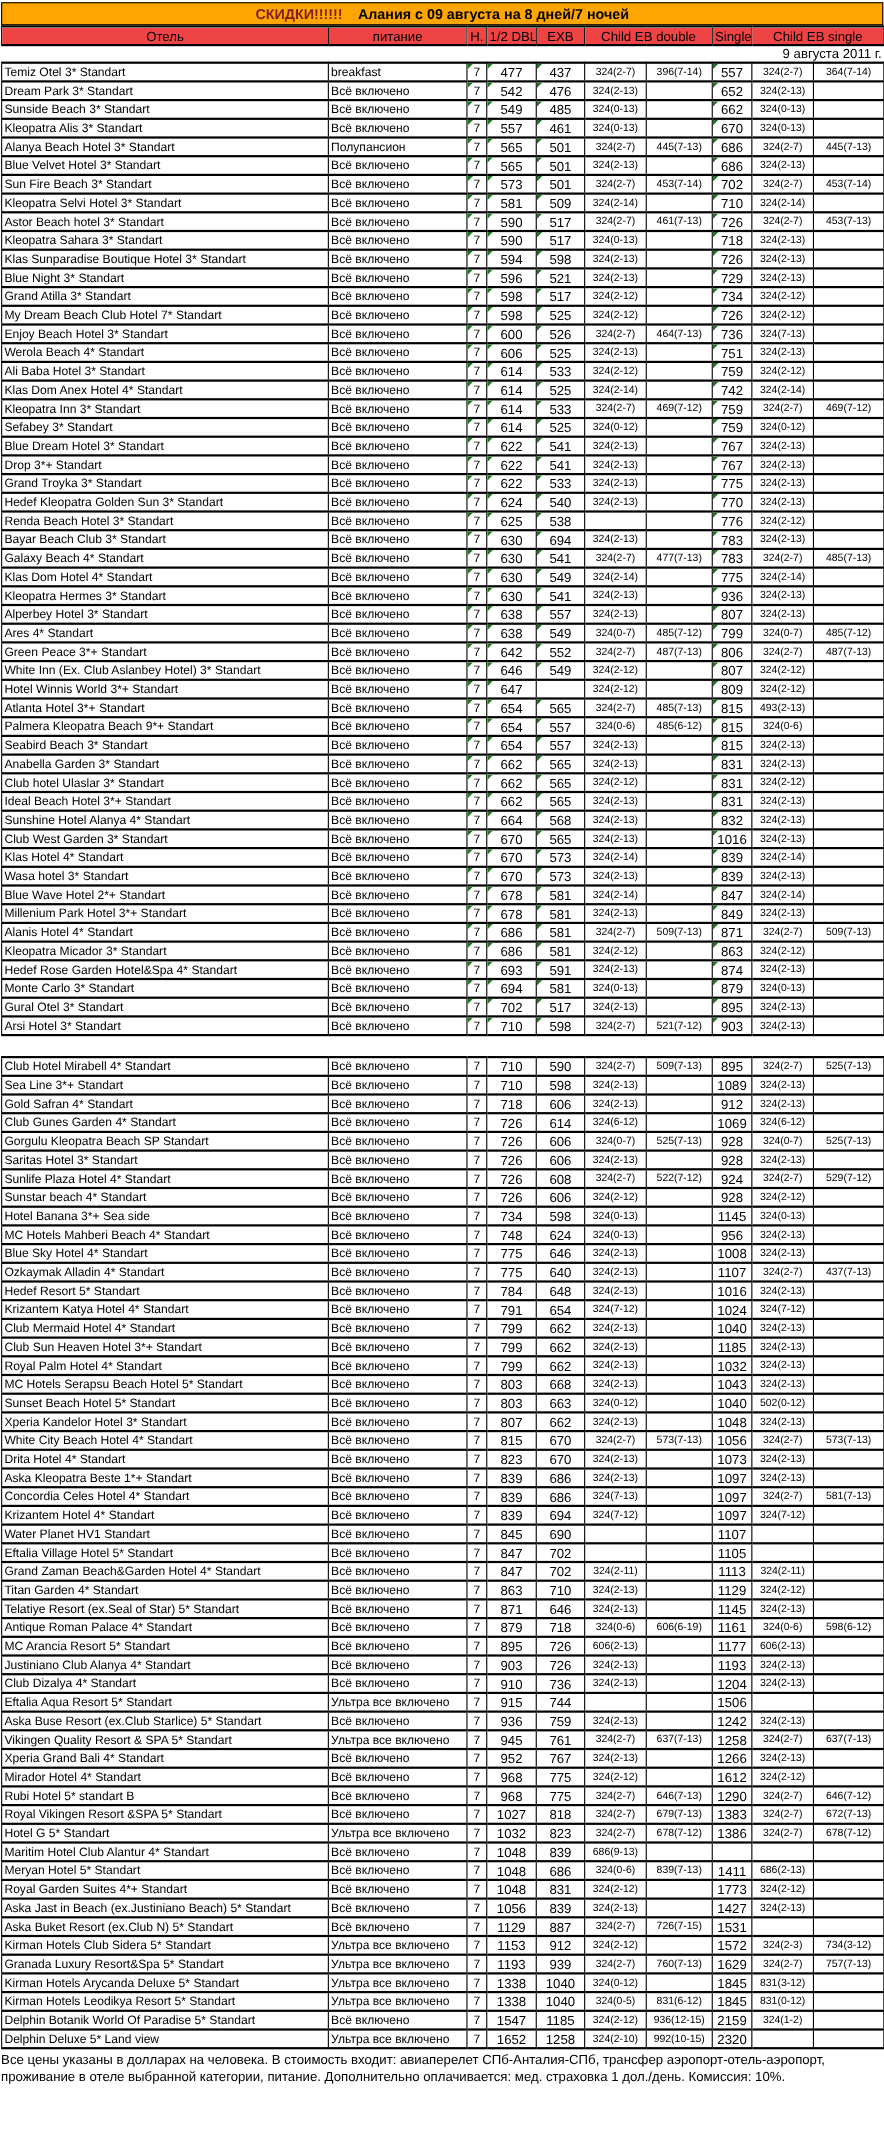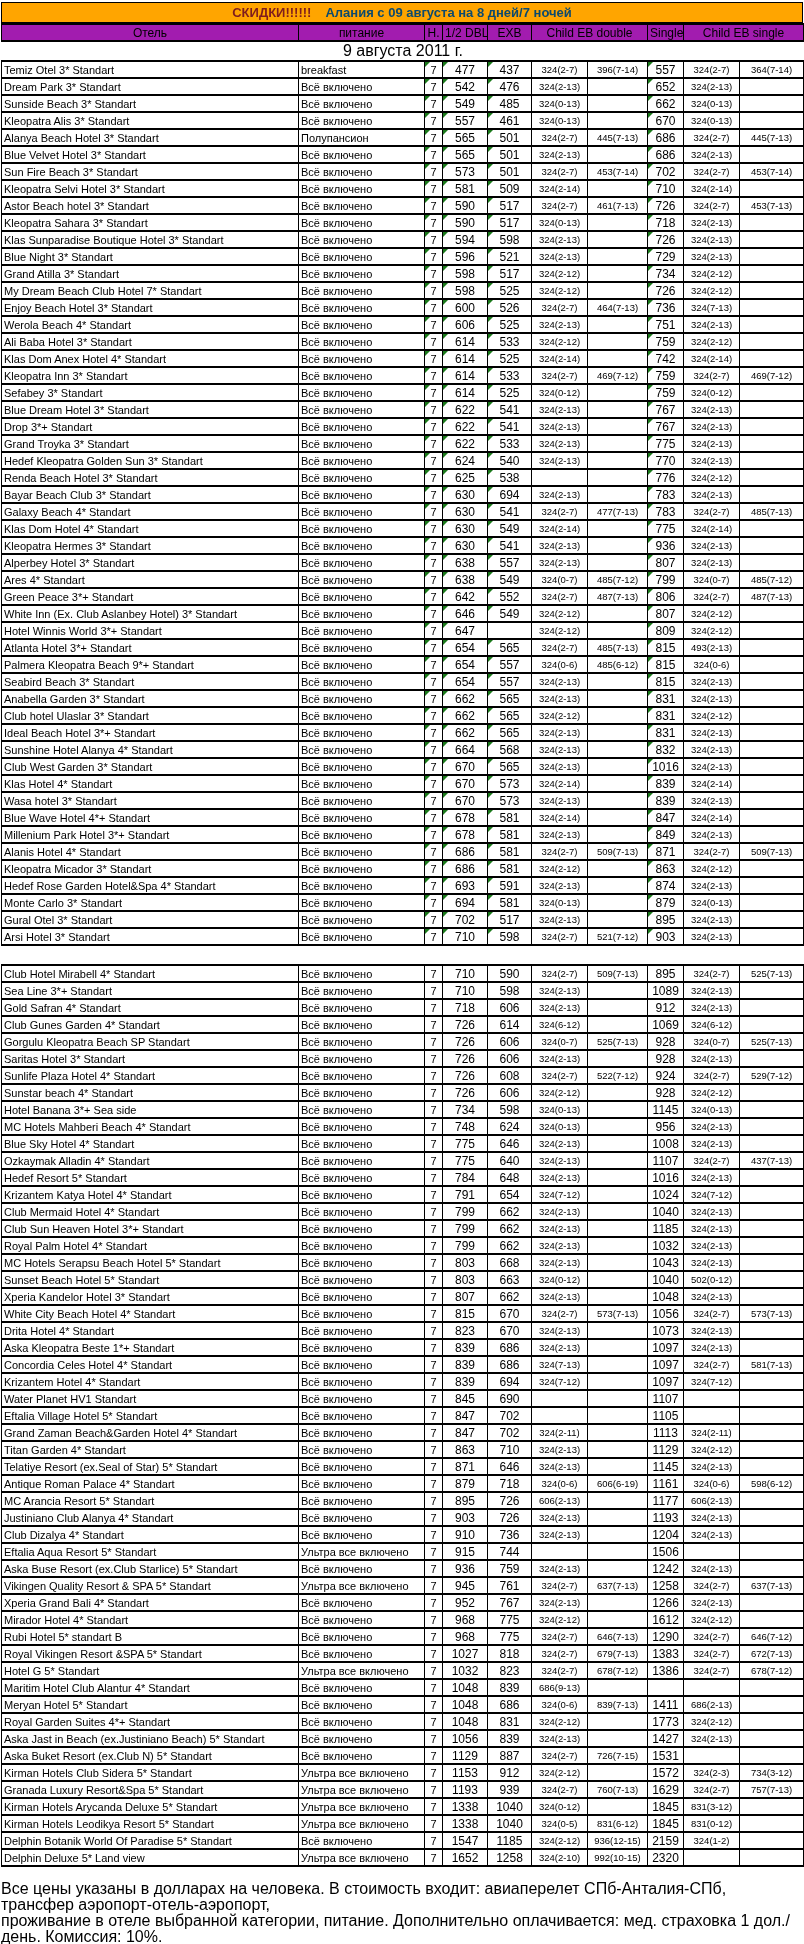--- a/index.html
+++ b/index.html
@@ -1,39 +1,39 @@
 <!DOCTYPE html>
 <html><head>
 <meta charset="utf-8">
 <style>
   html,body{margin:0;padding:0;background:#ffffff;}
   body{width:804px;font-family:"Liberation Sans","DejaVu Sans",sans-serif;color:#000;}
   .page{padding:2px 1px 6px 1px;}
   .banner{background:#FFA500;border:1px solid #000;height:19px;line-height:19px;text-align:center;
           font-size:13px;font-weight:bold;letter-spacing:0;}
   .banner .disc{color:#7f1d1d;margin-right:14px;}
-  .banner .ttl{color:#0c4a6e;text-align:center;}
+  .banner .ttl{color:#000000;text-align:center;}
   table{border-collapse:collapse;table-layout:fixed;width:802px;}
   col.w-hotel{width:297px;} col.w-meal{width:126px;} col.w-n{width:18px;}
   col.w-dbl{width:45px;} col.w-exb{width:44px;} col.w-cd1{width:56px;} col.w-cd2{width:60px;}
   col.w-single{width:36px;} col.w-cs1{width:56px;} col.w-cs2{width:64px;}
   th,td{border:1px solid #000;border-top:2px solid #000;border-bottom:2px solid #000;
         padding:0 2px;overflow:hidden;white-space:nowrap;position:relative;}
-  thead th{font-weight:normal;font-size:12px;height:15px;text-align:center;background:#a21caf;}
-  tr.date-row td{border:none;border-bottom:2px solid #000;font-size:16px;height:13px;text-align:center;padding-left:3px;}
+  thead th{font-weight:normal;font-size:12px;height:15px;text-align:center;background:#ef4444;}
+  tr.date-row td{border:none;border-bottom:2px solid #000;font-size:12px;height:13px;text-align:right;padding-left:3px;}
   tbody td{height:15px;}
   td.c-hotel{font-size:11px;text-align:left;}
   td.c-meal{font-size:11px;text-align:left;}
   td.c-n{font-size:11px;text-align:center;}
   td.c-dbl,td.c-exb,td.c-single{font-size:12px;text-align:center;}
   td.c-cd1,td.c-cd2,td.c-cs1,td.c-cs2{font-size:9.5px;text-align:center;padding:0 1px;}
   .tri{position:absolute;left:0;top:0;width:0;height:0;
        border-top:5px solid #1B7A1B;border-right:5px solid transparent;}
   .gap{height:18px;}
-  .footer{font-size:16px;line-height:16px;margin-top:14px;text-align:left;}
+  .footer{font-size:12px;line-height:16px;margin-top:1px;text-align:left;}
 </style>
 </head>
 <body>
 
 <div class="page">
 
   <div class="banner">
     <span class="disc">СКИДКИ!!!!!!</span><span class="ttl">Алания с 09  августа на 8 дней/7 ночей</span>
   </div>
 
@@ -588,21 +588,21 @@
           <td class="c-n"><span class="tri"></span>7</td>
           <td class="c-dbl"><span class="tri"></span>670</td>
           <td class="c-exb"><span class="tri"></span>573</td>
           <td class="c-cd1">324(2-13)</td>
           <td class="c-cd2"></td>
           <td class="c-single"><span class="tri"></span>839</td>
           <td class="c-cs1">324(2-13)</td>
           <td class="c-cs2"></td>
         </tr>
         <tr>
-          <td class="c-hotel">Blue Wave Hotel 4*+ Standart</td>
+          <td class="c-hotel">Blue Wave Hotel 2*+ Standart</td>
           <td class="c-meal">Всё включено</td>
           <td class="c-n"><span class="tri"></span>7</td>
           <td class="c-dbl"><span class="tri"></span>678</td>
           <td class="c-exb"><span class="tri"></span>581</td>
           <td class="c-cd1">324(2-14)</td>
           <td class="c-cd2"></td>
           <td class="c-single"><span class="tri"></span>847</td>
           <td class="c-cs1">324(2-14)</td>
           <td class="c-cs2"></td>
         </tr>

